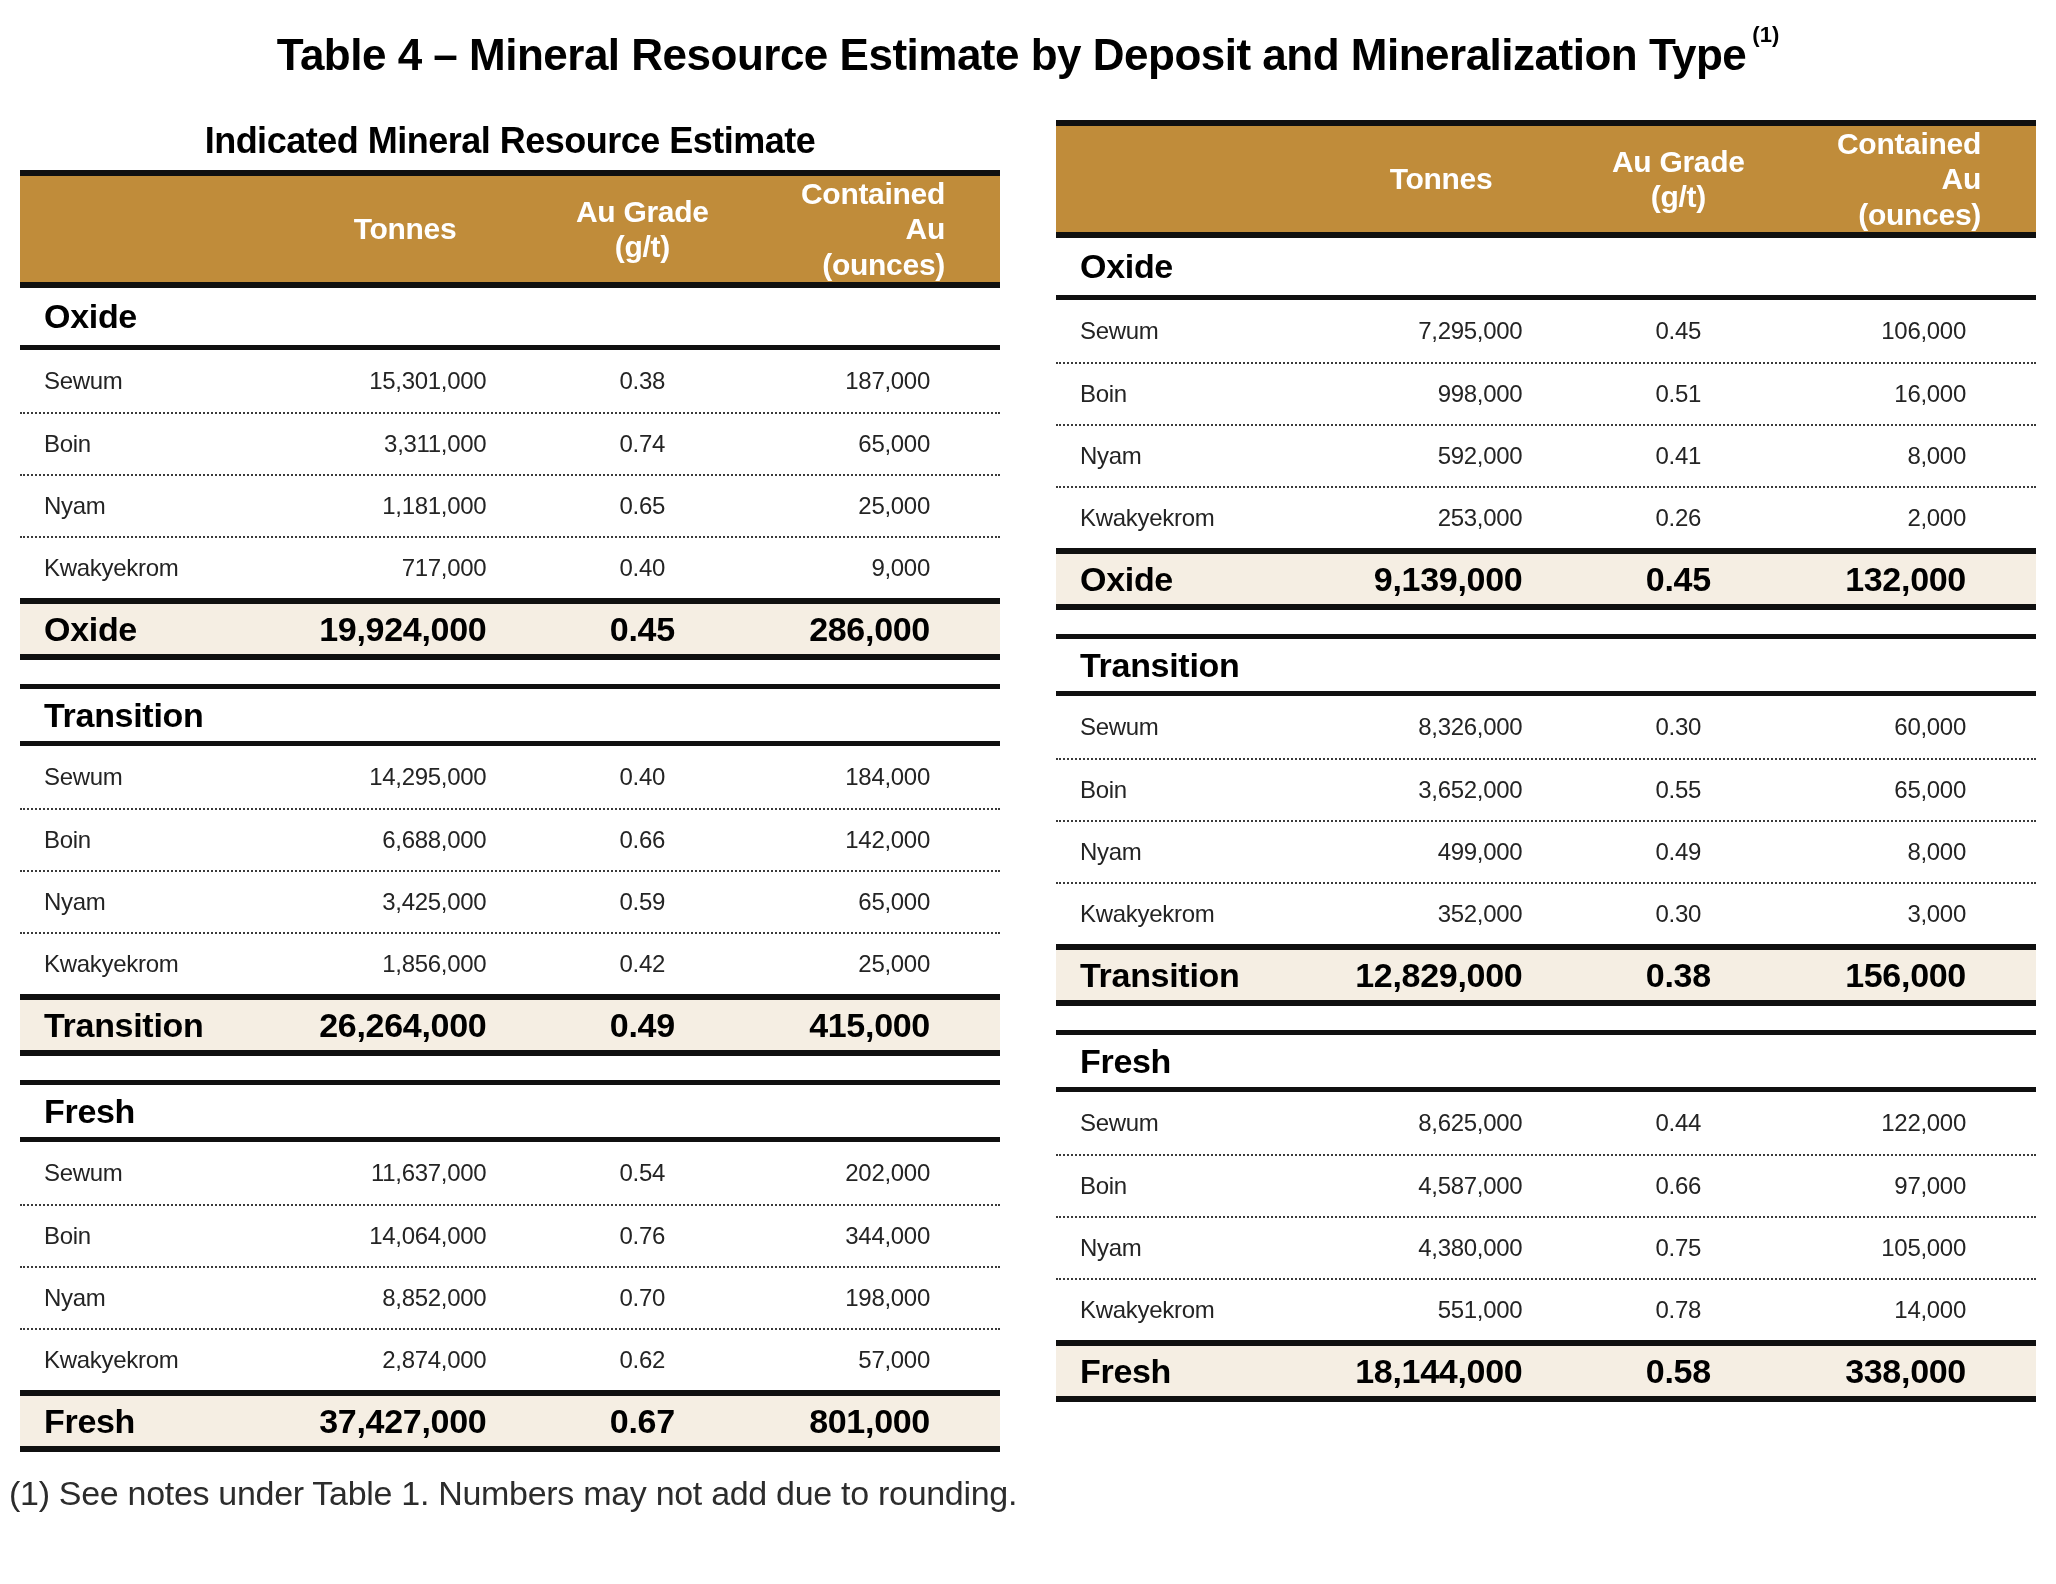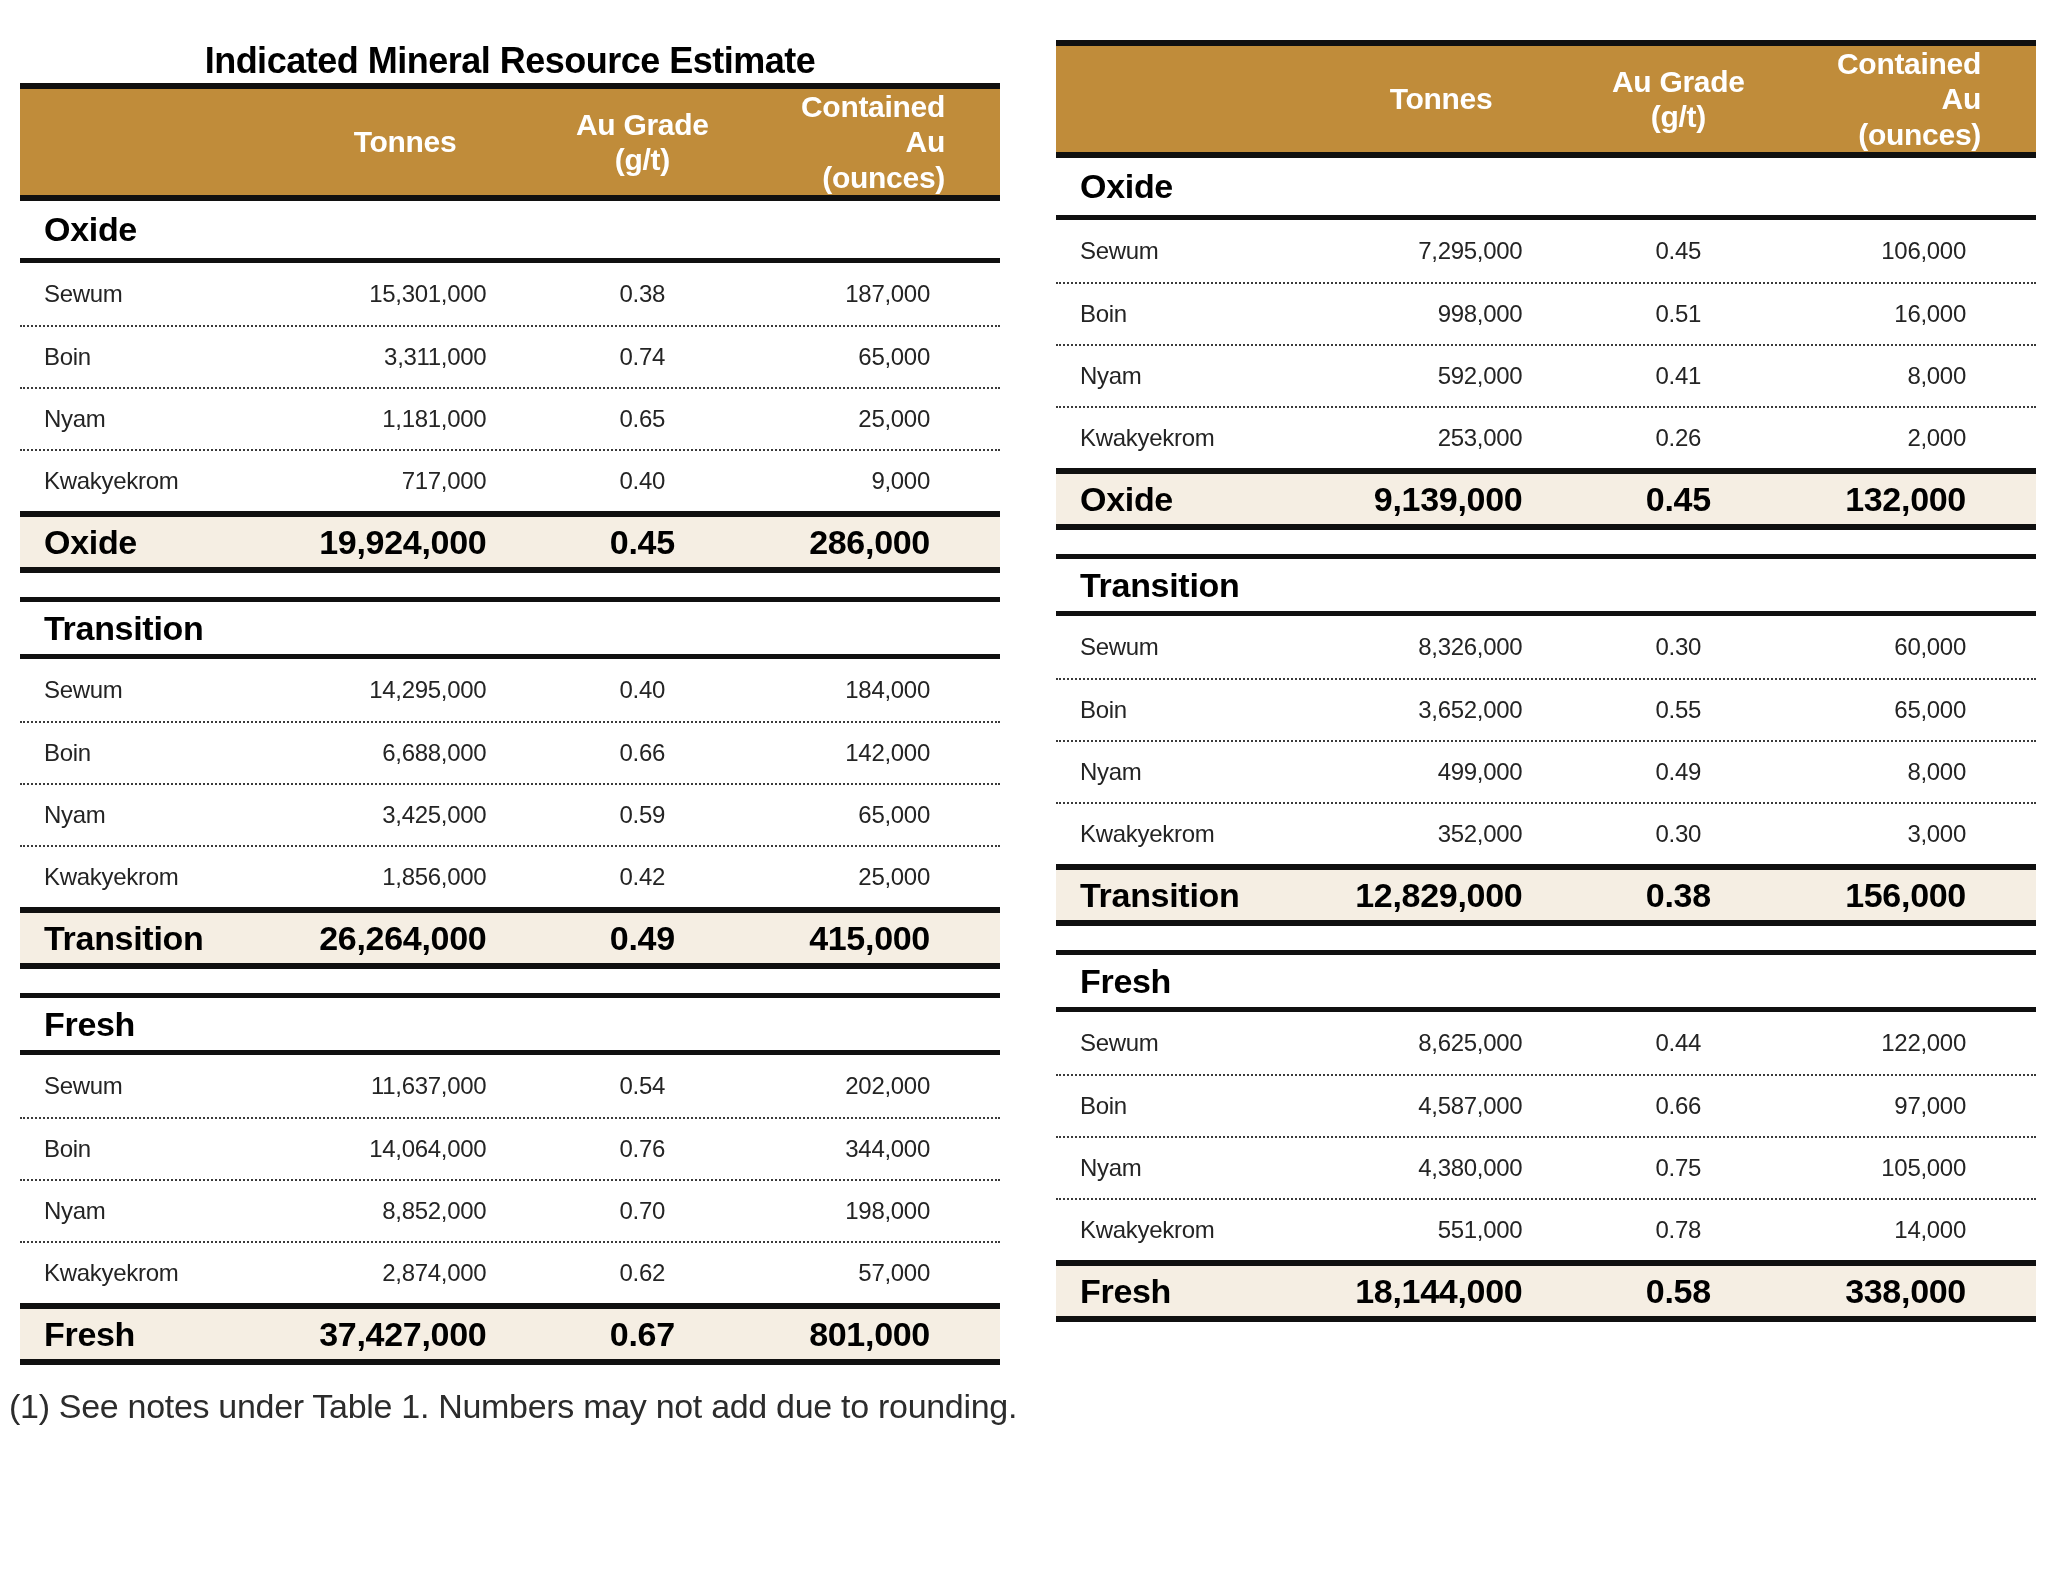--- a/index.html
+++ b/index.html
@@ -35,21 +35,21 @@
     display:flex;
     gap:56px;
     margin:40px 20px 0 20px;
   }
   .mtable{ flex:1; min-width:0; }
   .mtable-title{
     text-align:center;
     font-size:36px;
     font-weight:700;
     color:#000;
-    margin-bottom:1px;
+    margin-bottom:8px;
     letter-spacing:-0.5px;
   }
   .thead{
     display:flex;
     align-items:center;
     min-height:94px;
     background:var(--header-bg);
     color:#ffffff;
     font-weight:700;
     font-size:30px;
@@ -100,20 +100,21 @@
     margin:22px 0 0 9px;
     font-size:34px;
     color:#2c2c2c;
   }
 </style>
 </head>
 <body>
 
 <div class="page">
 
+  <div class="page-title"><span>Table 4 – Mineral Resource Estimate by Deposit and Mineralization Type</span><sup>(1)</sup></div>
 
   <div class="tables-wrap">
 
     <div class="mtable">
       <div class="mtable-title">Indicated Mineral Resource Estimate</div>
       <div class="mtable-body">
           <div class="thead">
             <div class="cell c0"></div>
             <div class="cell c1">
               <div>Tonnes</div>

